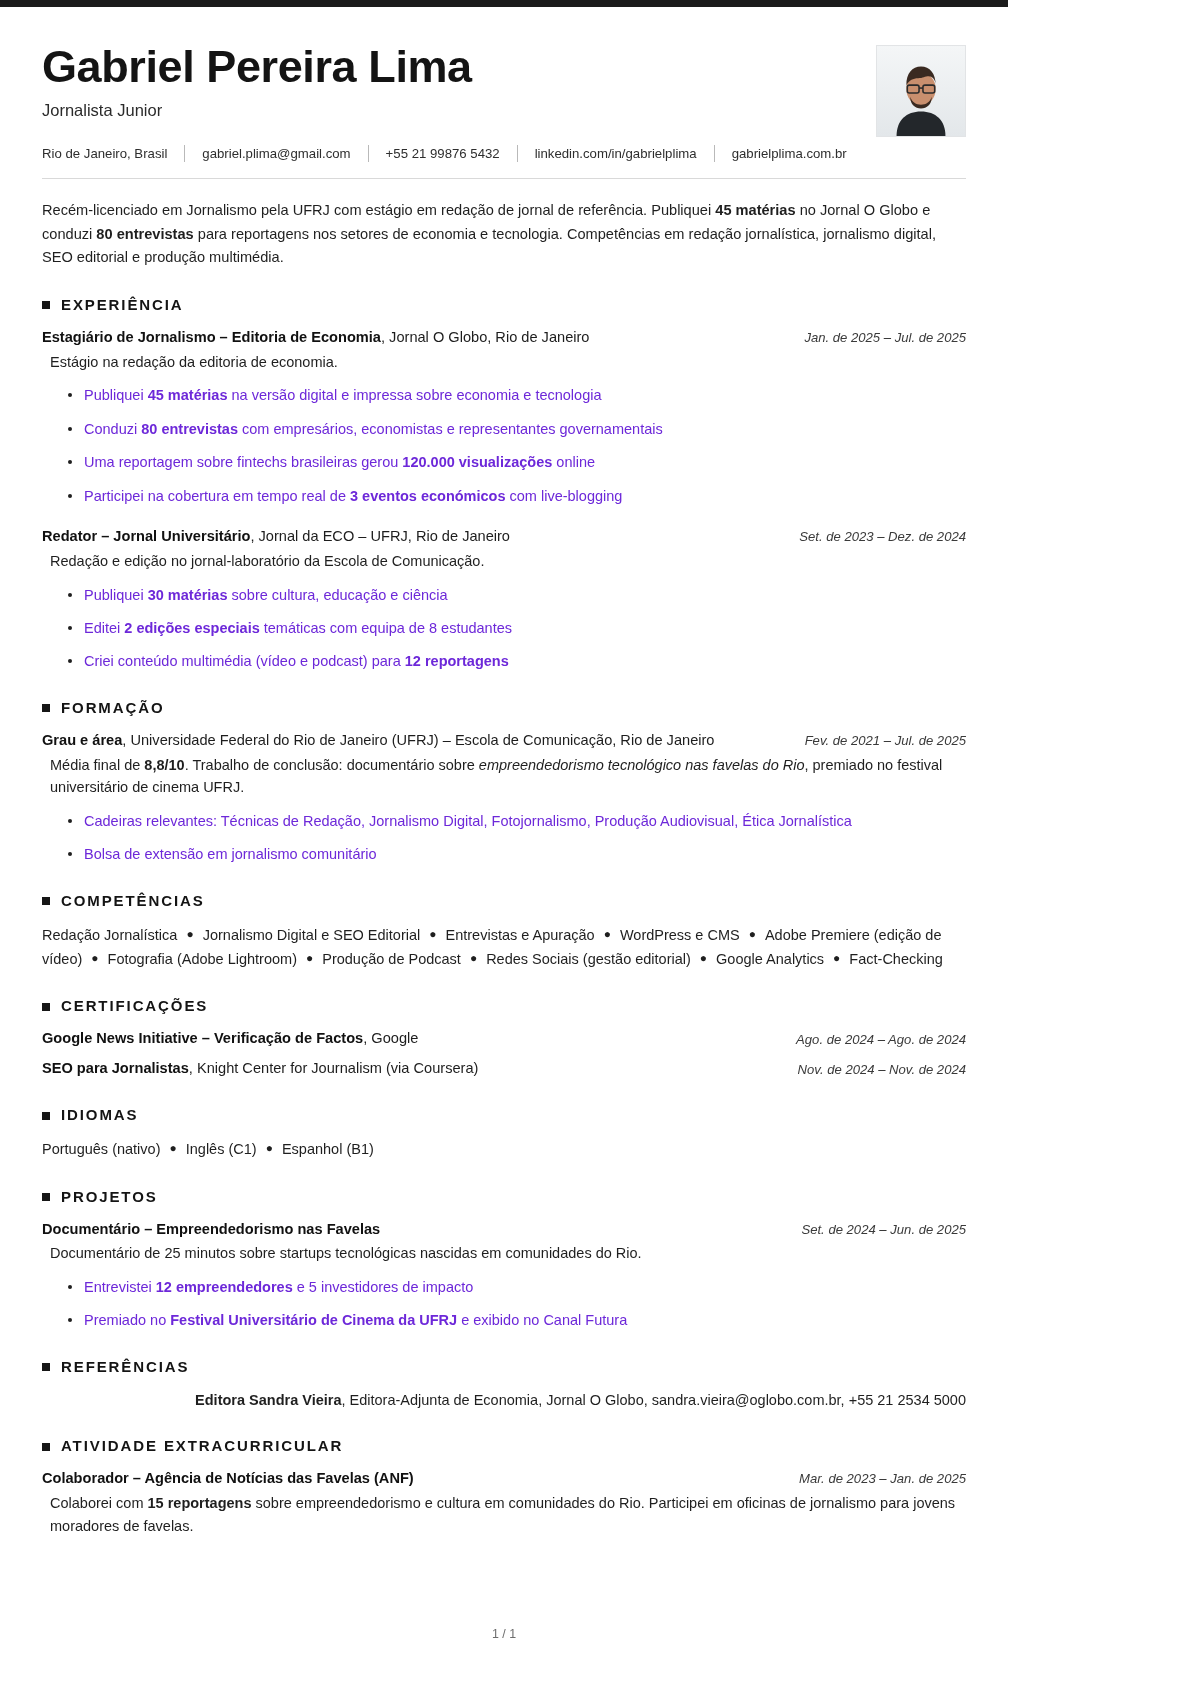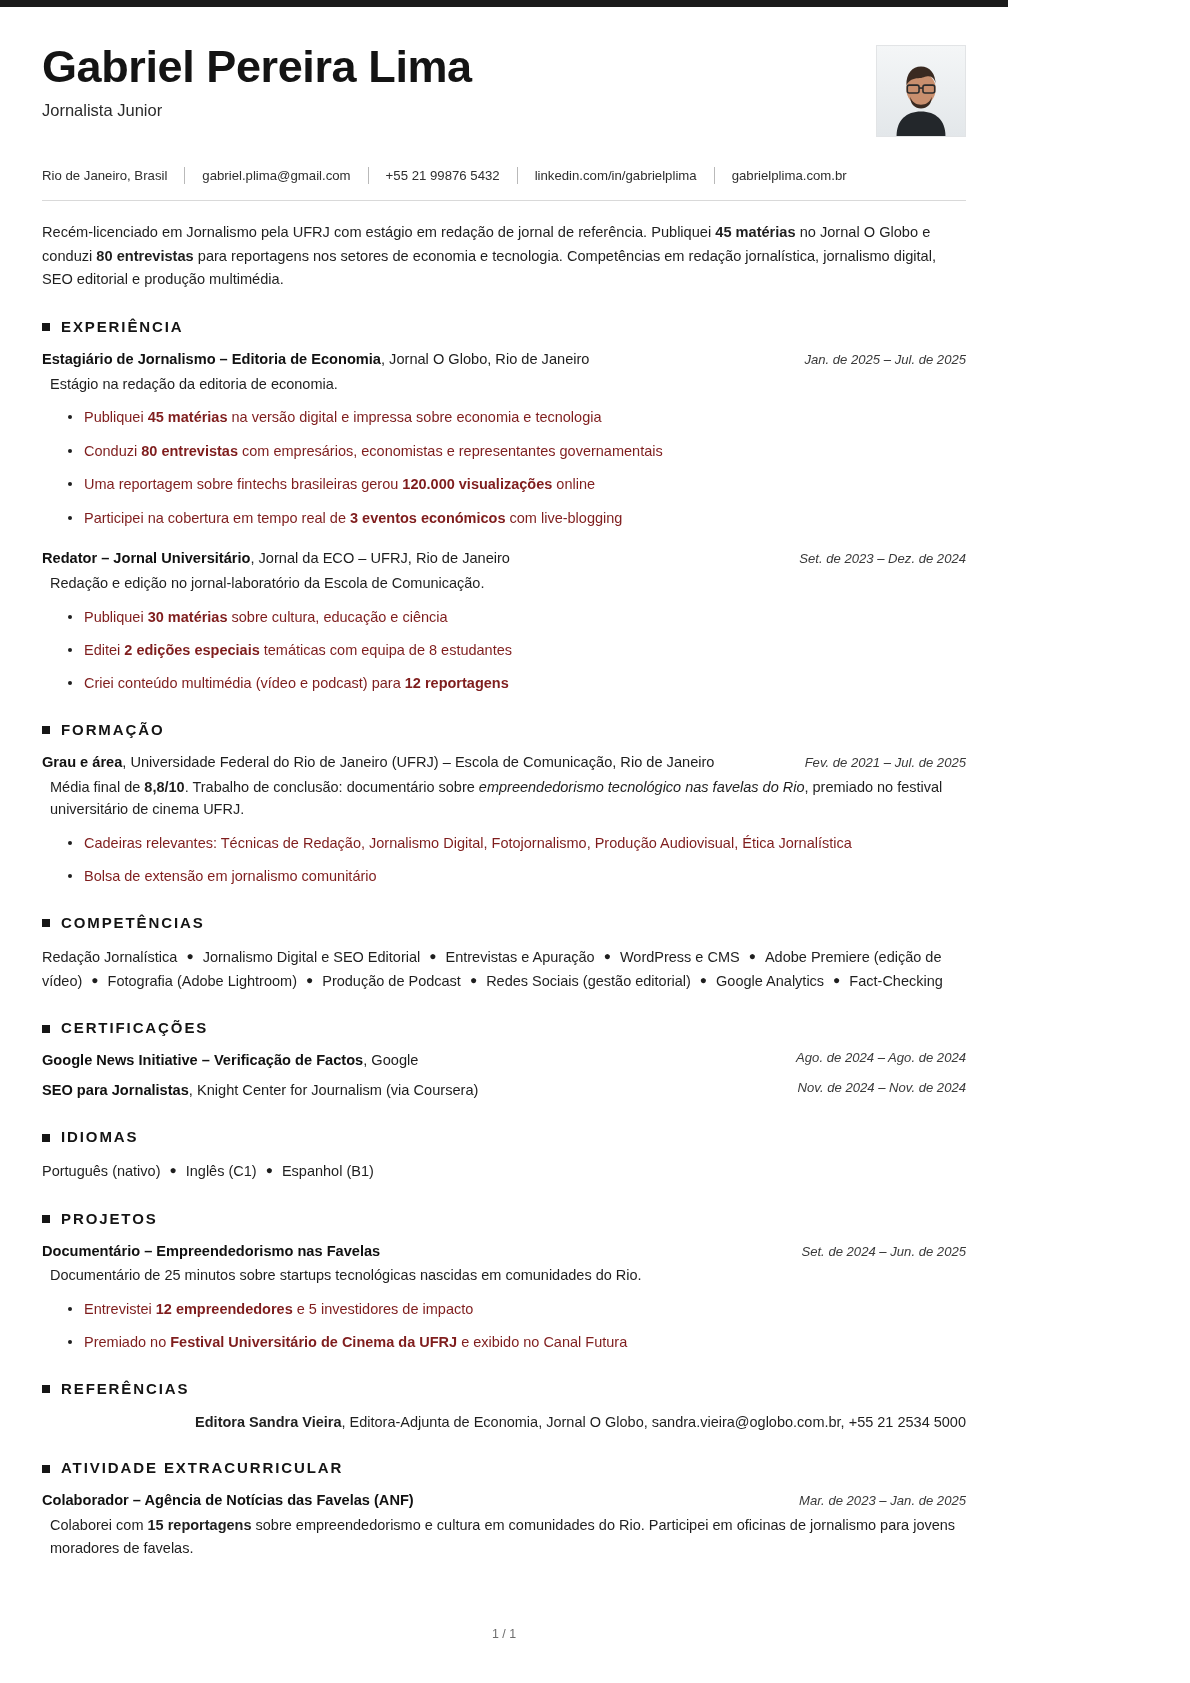--- a/index.html
+++ b/index.html
@@ -54,21 +54,21 @@
     overflow: hidden;
     background: #eceef0;
     border: 1px solid #e2e4e6;
   }
   .photo-svg { display: block; width: 100%; height: 100%; }
 
   .contact {
     display: flex;
     flex-wrap: wrap;
     align-items: center;
-    margin-top: 30px;
+    margin-top: 8px;
     font-size: 13.2px;
     color: #2e2e2e;
   }
   .contact .item { white-space: nowrap; }
   .contact .sep {
     display: inline-block;
     width: 1px;
     height: 17px;
     background: #b9b9b9;
     margin: 0 17px;
@@ -147,21 +147,21 @@
 
   ul.bullets {
     list-style: none;
     margin-top: 11px;
     padding-left: 26px;
   }
   ul.bullets li {
     position: relative;
     font-size: 14.5px;
     line-height: 1.55;
-    color: #7f1d1d;
+    color: #6d28d9;
     margin-bottom: 11px;
     padding-left: 16px;
   }
   ul.bullets li:last-child { margin-bottom: 0; }
   ul.bullets li::before {
     content: "";
     position: absolute;
     left: 0;
     top: 9px;
     width: 4px; height: 4px;
@@ -179,21 +179,21 @@
     display: inline-block;
     margin: 0 9px;
     color: #1f1f1f;
     font-size: 12px;
     position: relative;
     top: -2px;
   }
 
   .cert-row {
     display: flex;
-    align-items: flex-start;
+    align-items: center;
     justify-content: space-between;
     gap: 36px;
     margin-bottom: 8px;
   }
   .cert-row:last-child { margin-bottom: 16px; }
 
   .ref-line {
     font-size: 14.5px;
     line-height: 1.55;
     color: #1f1f1f;

